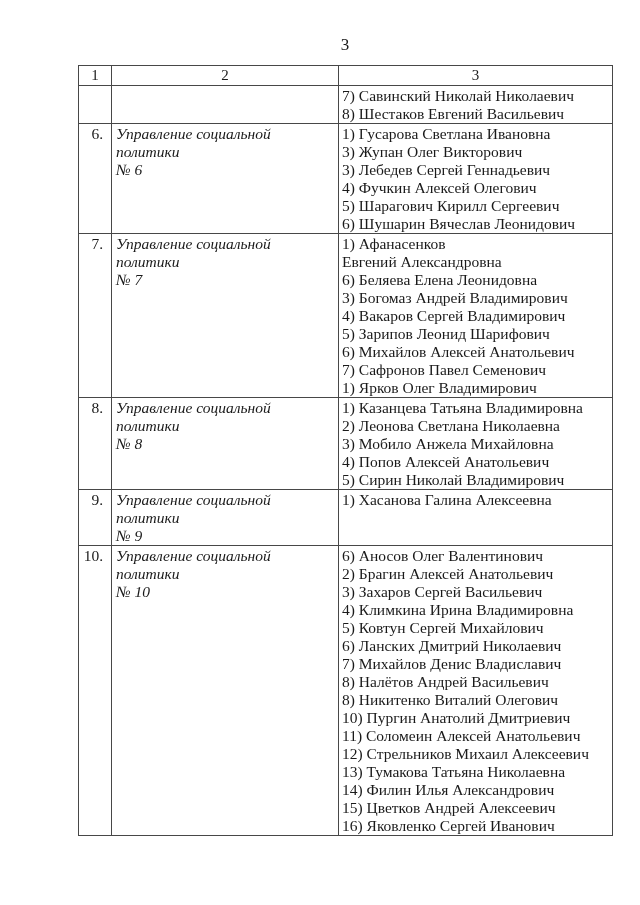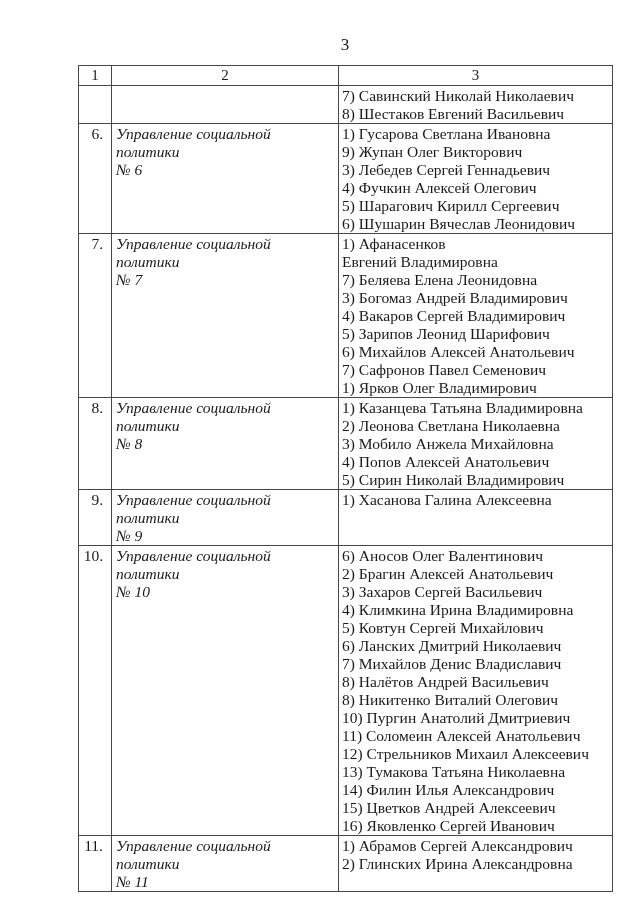--- a/index.html
+++ b/index.html
@@ -77,38 +77,38 @@
   </tr>
 
   <tr>
     <td class="col-num">6.</td>
     <td class="col-dept">
             <div>Управление социальной политики</div>
             <div>№ 6</div>
           </td>
     <td class="col-names">
             <div>1) Гусарова Светлана Ивановна</div>
-            <div>9) Жупан Олег Викторович</div>
+            <div>3) Жупан Олег Викторович</div>
             <div>3) Лебедев Сергей Геннадьевич</div>
             <div>4) Фучкин Алексей Олегович</div>
             <div>5) Шарагович Кирилл Сергеевич</div>
             <div>6) Шушарин Вячеслав Леонидович</div>
           </td>
   </tr>
 
   <tr>
     <td class="col-num">7.</td>
     <td class="col-dept">
             <div>Управление социальной политики</div>
             <div>№ 7</div>
           </td>
     <td class="col-names">
             <div>1) Афанасенков</div>
-            <div>Евгений Владимировна</div>
-            <div>7) Беляева Елена Леонидовна</div>
+            <div>Евгений Александровна</div>
+            <div>6) Беляева Елена Леонидовна</div>
             <div>3) Богомаз Андрей Владимирович</div>
             <div>4) Вакаров Сергей Владимирович</div>
             <div>5) Зарипов Леонид Шарифович</div>
             <div>6) Михайлов Алексей Анатольевич</div>
             <div>7) Сафронов Павел Семенович</div>
             <div>1) Ярков Олег Владимирович</div>
           </td>
   </tr>
 
   <tr>
@@ -156,26 +156,15 @@
             <div>10) Пургин Анатолий Дмитриевич</div>
             <div>11) Соломеин Алексей Анатольевич</div>
             <div>12) Стрельников Михаил Алексеевич</div>
             <div>13) Тумакова Татьяна Николаевна</div>
             <div>14) Филин Илья Александрович</div>
             <div>15) Цветков Андрей Алексеевич</div>
             <div>16) Яковленко Сергей Иванович</div>
           </td>
   </tr>
 
-  <tr>
-    <td class="col-num">11.</td>
-    <td class="col-dept">
-            <div>Управление социальной политики</div>
-            <div>№ 11</div>
-          </td>
-    <td class="col-names">
-            <div>1) Абрамов Сергей Александрович</div>
-            <div>2) Глинских Ирина Александровна</div>
-          </td>
-  </tr>
 </tbody>
   </table>
 </div>
 
 </body></html>

